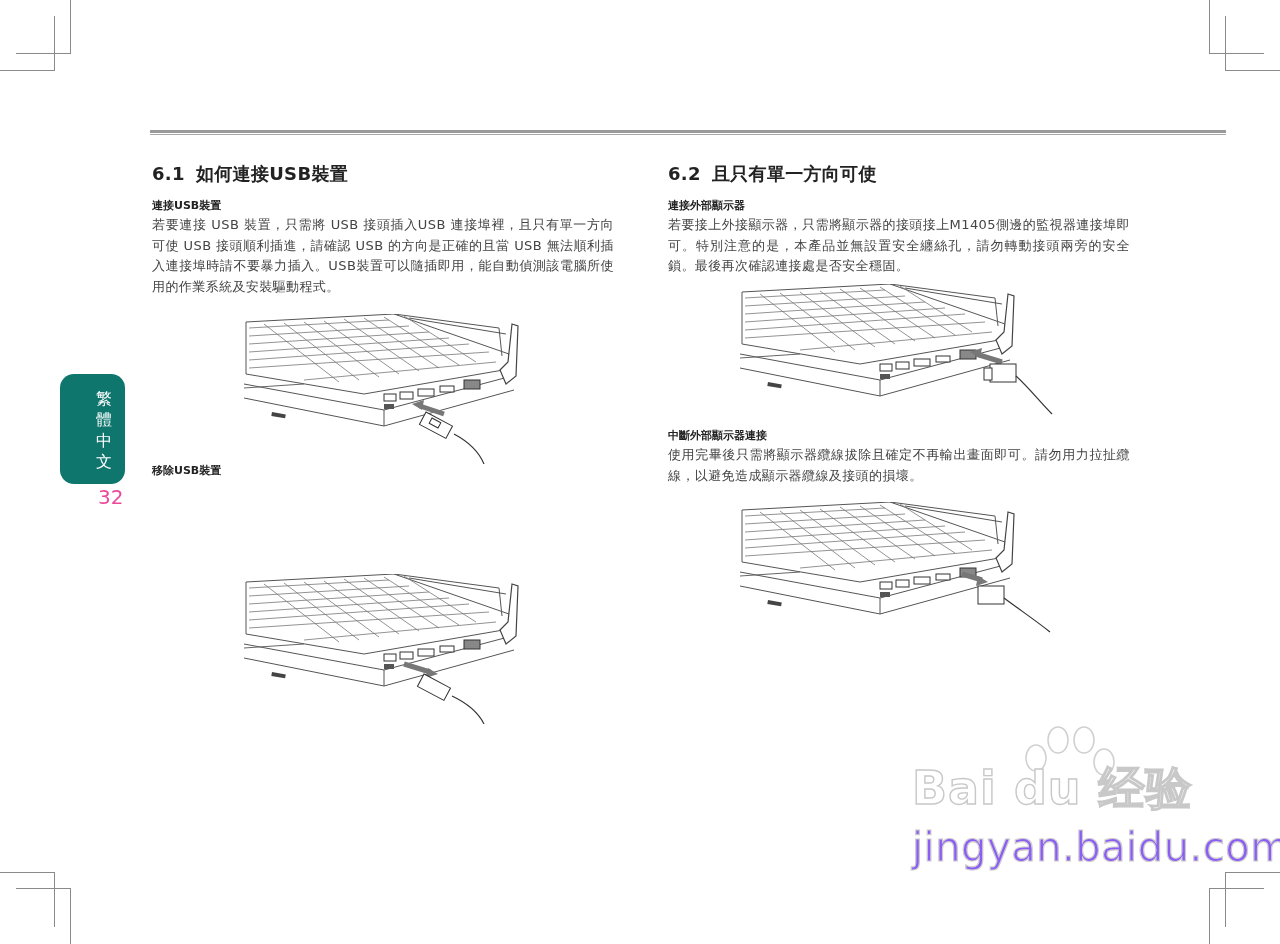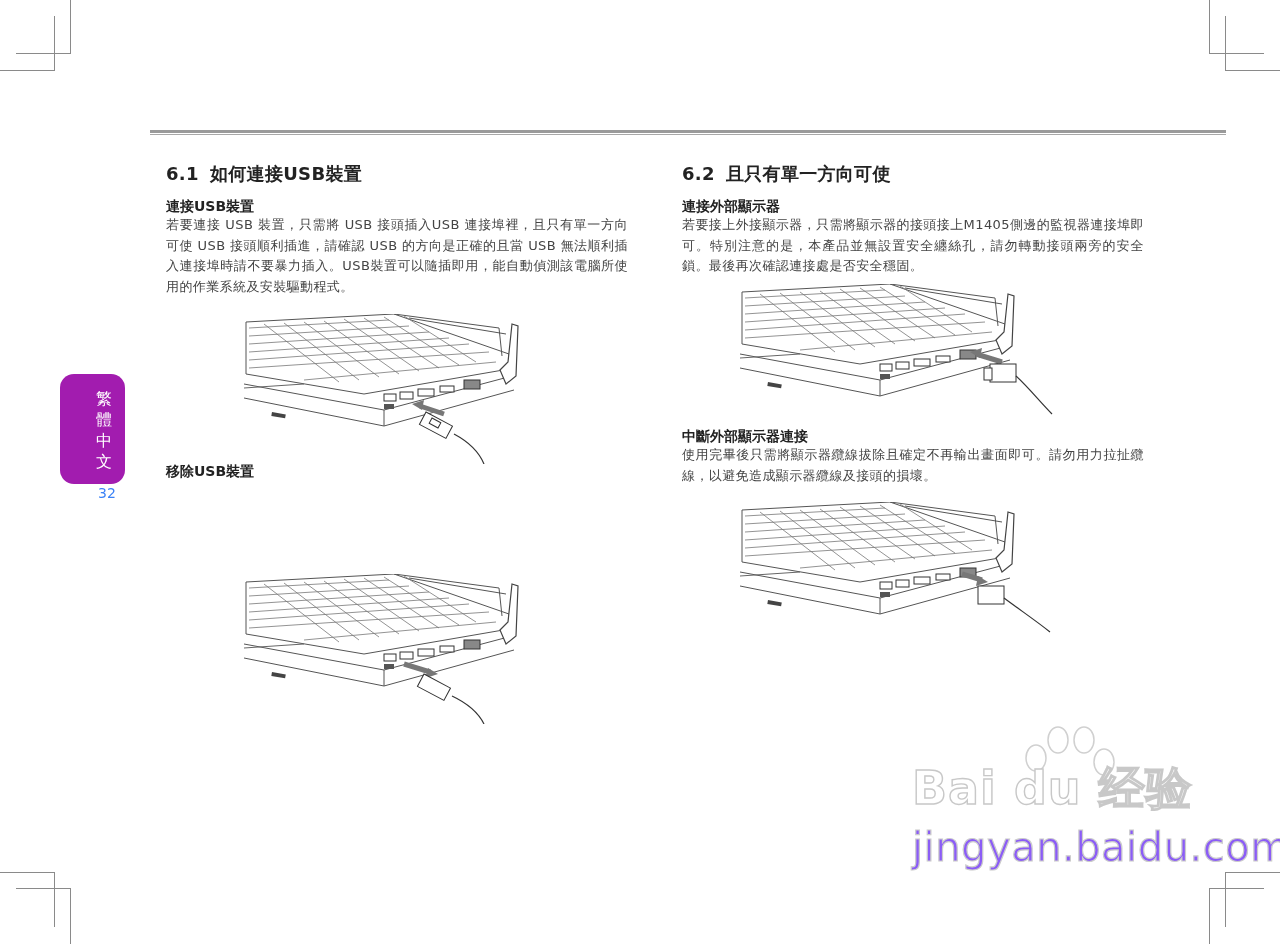--- a/index.html
+++ b/index.html
@@ -6,42 +6,42 @@
   body {
     width: 1280px; height: 944px; position: relative; overflow: hidden;
     background: #ffffff;
     font-family: "DejaVu Sans", "Liberation Sans", sans-serif;
     color: #3a3a3a;
   }
   .crop { position: absolute; background: #8a8a8a; }
   .rule-top { position: absolute; left: 150px; top: 130px; width: 1076px; height: 3px; background: #9a9a9a; }
   .rule-bot { position: absolute; left: 150px; top: 134px; width: 1076px; height: 1px; background: #a8a8a8; }
 
-  .col { position: absolute; width: 462px; margin-left: 14px; }
+  .col { position: absolute; width: 462px; }
   .col-left { left: 152px; top: 161px; }
   .col-right { left: 668px; top: 161px; }
 
   .sec-title { font-size: 18px; color: #222; margin: 0 0 10px 0; letter-spacing: 0.3px; height: 26px; line-height: 26px; }
   .sec-num { display: inline-block; width: 44px; }
-  .sub-title { font-size: 14px; font-weight: bold; color: #222; margin: 0; line-height: 18px; }
+  .sub-title { font-size: 11px; font-weight: bold; color: #222; margin: 0; line-height: 18px; }
   .para { font-size: 13px; line-height: 20.5px; margin: 0; color: #444; text-align: justify; letter-spacing: 0.4px; }
 
   .fig { position: absolute; }
   .fig svg { display: block; }
 
   .lang-tab {
     position: absolute; left: 60px; top: 374px; width: 65px; height: 110px;
-    background: #a21caf; border-radius: 14px;
+    background: #0f766e; border-radius: 14px;
   }
   .lang-text {
     position: absolute; right: 12px; top: 14px; width: 18px;
     color: #fff; font-size: 16px; line-height: 21px; text-align: center;
     word-break: break-all;
   }
-  .page-num { position: absolute; left: 98px; top: 485px; font-size: 14px; color: #3b82f6; }
+  .page-num { position: absolute; left: 98px; top: 485px; font-size: 20px; color: #ec4899; }
 
   .watermark { position: absolute; left: 906px; top: 724px; width: 296px; height: 150px; text-align: right; }
   .wm-brand { position: absolute; left: 6px; top: 34px; font-size: 46px; font-weight: bold; color: #fff;
     -webkit-text-stroke: 1.4px #c8c8c8; letter-spacing: 1px; font-family: "DejaVu Sans", sans-serif; }
   .wm-url { position: absolute; left: 6px; top: 100px; font-size: 40px; color: #8b5cf6;
     -webkit-text-stroke: 1.2px #cccccc; font-family: "DejaVu Sans", sans-serif; letter-spacing: 0.5px; }
 </style>
 </head>
 <body>
 

